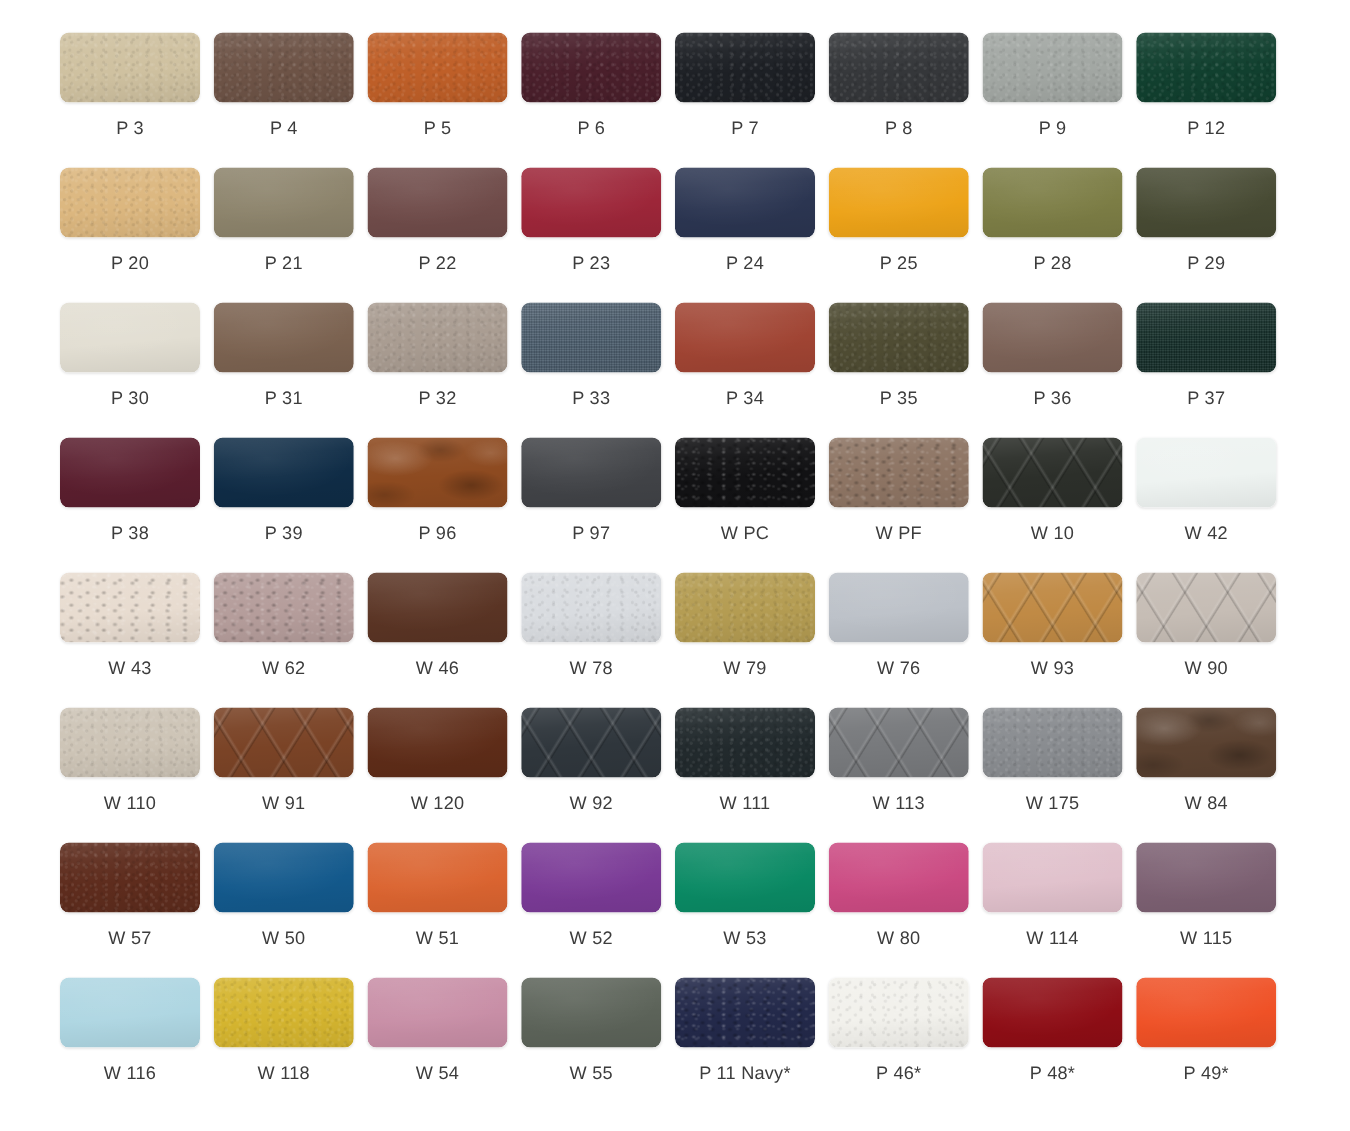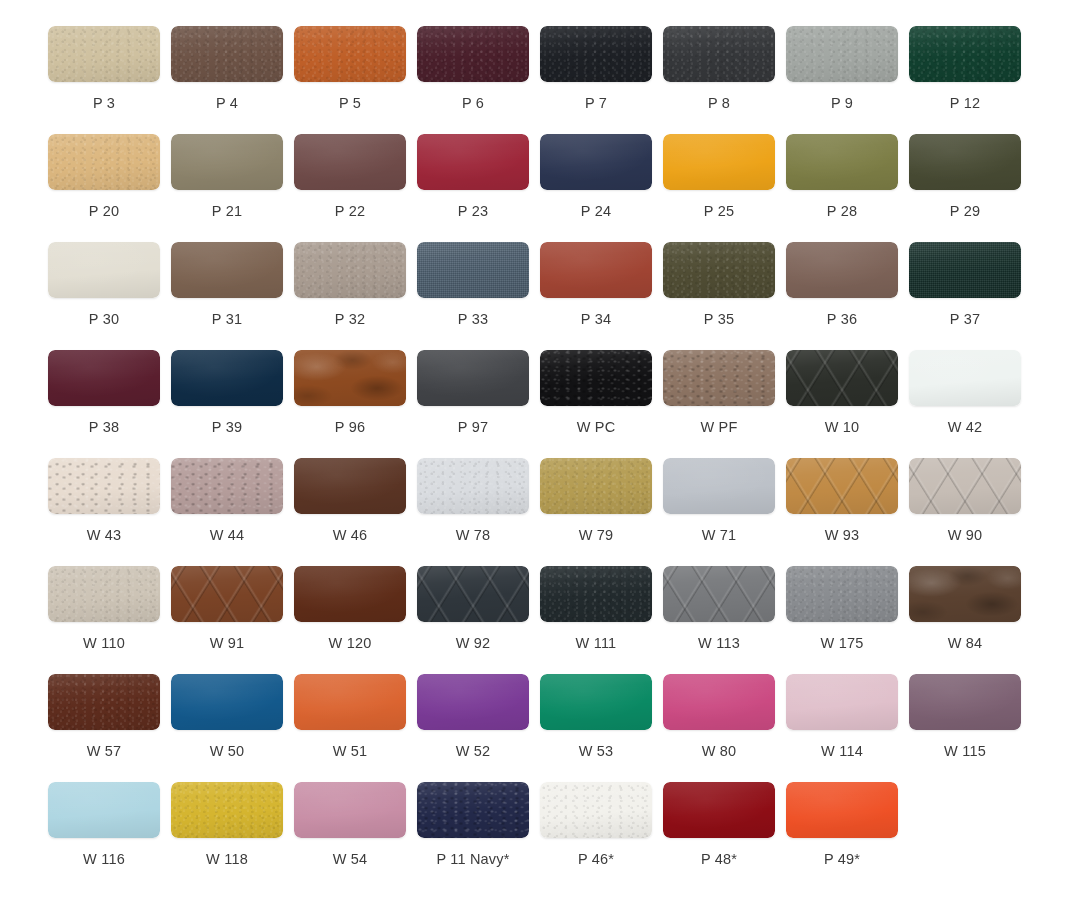--- a/index.html
+++ b/index.html
@@ -408,21 +408,21 @@
         <div class="chip-base" style="background: rgb(232, 220, 208);"></div>
         <div class="chip-sheen"></div>
       </div>
       <div class="swatch-label">W 43</div>
     </div>
     <div class="swatch-cell">
       <div class="swatch-chip tex-pebble">
         <div class="chip-base" style="background: rgb(181, 157, 155);"></div>
         <div class="chip-sheen"></div>
       </div>
-      <div class="swatch-label">W 44</div>
+      <div class="swatch-label">W 62</div>
     </div>
     <div class="swatch-cell">
       <div class="swatch-chip tex-smooth">
         <div class="chip-base" style="background: rgb(90, 52, 36);"></div>
         <div class="chip-sheen"></div>
       </div>
       <div class="swatch-label">W 46</div>
     </div>
     <div class="swatch-cell">
       <div class="swatch-chip tex-grain">
@@ -436,21 +436,21 @@
         <div class="chip-base" style="background: rgb(180, 156, 82);"></div>
         <div class="chip-sheen"></div>
       </div>
       <div class="swatch-label">W 79</div>
     </div>
     <div class="swatch-cell">
       <div class="swatch-chip tex-smooth">
         <div class="chip-base" style="background: rgb(188, 193, 200);"></div>
         <div class="chip-sheen"></div>
       </div>
-      <div class="swatch-label">W 71</div>
+      <div class="swatch-label">W 76</div>
     </div>
     <div class="swatch-cell">
       <div class="swatch-chip tex-quilt">
         <div class="chip-base" style="background: rgb(192, 138, 69);"></div>
         <div class="chip-sheen"></div>
       </div>
       <div class="swatch-label">W 93</div>
     </div>
     <div class="swatch-cell">
       <div class="swatch-chip tex-quilt">
@@ -586,20 +586,27 @@
       <div class="swatch-label">W 118</div>
     </div>
     <div class="swatch-cell">
       <div class="swatch-chip tex-smooth">
         <div class="chip-base" style="background: rgb(200, 142, 166);"></div>
         <div class="chip-sheen"></div>
       </div>
       <div class="swatch-label">W 54</div>
     </div>
     <div class="swatch-cell">
+      <div class="swatch-chip tex-smooth">
+        <div class="chip-base" style="background: rgb(92, 99, 89);"></div>
+        <div class="chip-sheen"></div>
+      </div>
+      <div class="swatch-label">W 55</div>
+    </div>
+    <div class="swatch-cell">
       <div class="swatch-chip tex-pebble">
         <div class="chip-base" style="background: rgb(35, 41, 74);"></div>
         <div class="chip-sheen"></div>
       </div>
       <div class="swatch-label">P 11 Navy*</div>
     </div>
     <div class="swatch-cell">
       <div class="swatch-chip tex-grain">
         <div class="chip-base" style="background: rgb(242, 241, 236);"></div>
         <div class="chip-sheen"></div>

